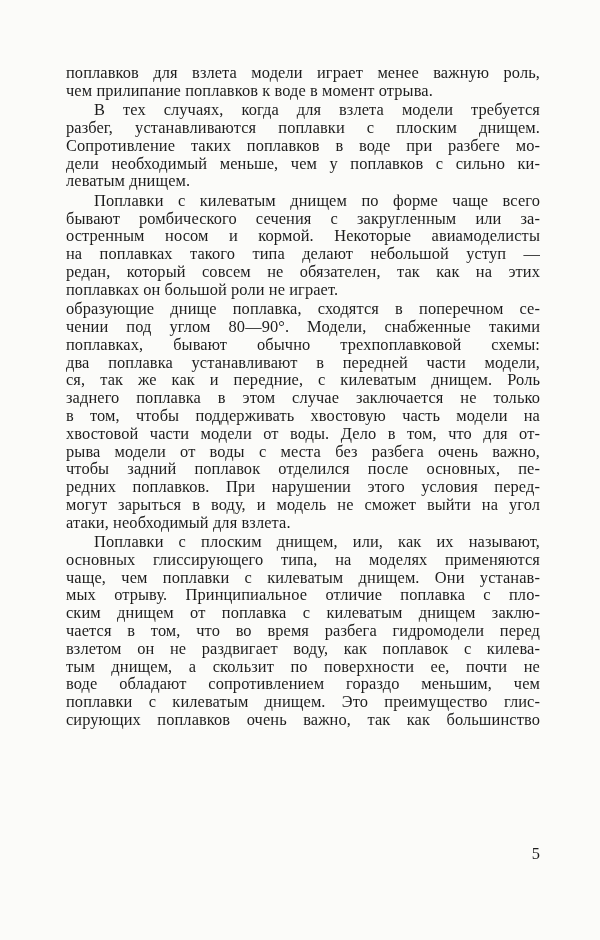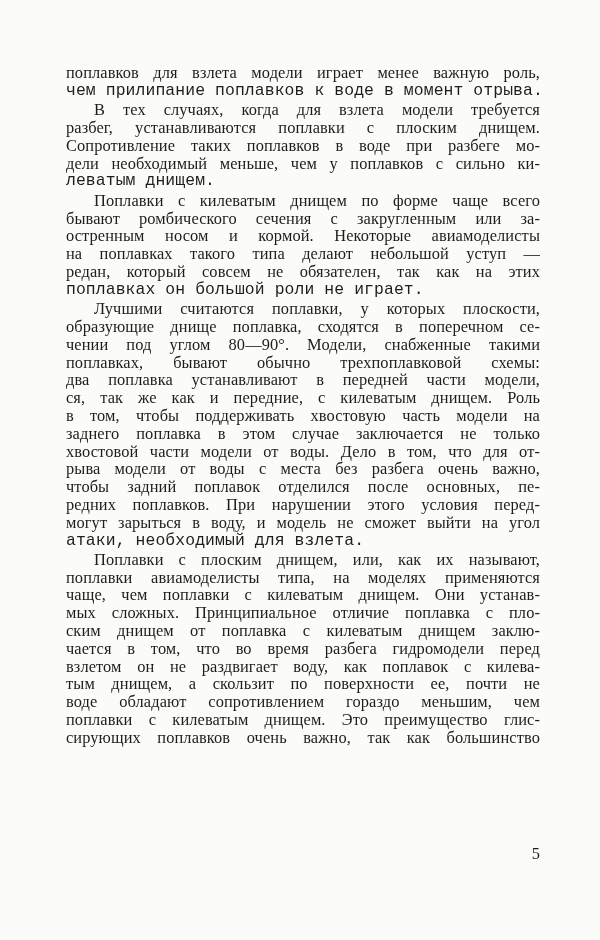--- a/index.html
+++ b/index.html
@@ -36,21 +36,20 @@
     text-align: justify;
     text-align-last: justify;
     white-space: nowrap;
     overflow: visible;
   }
   .line.indent {
     text-indent: 28px;
   }
   .line.endline {
     text-align-last: left;
-    font-family: Liberation Mono, monospace;
   }
   .pagenum {
     position: absolute;
     left: 66px;
     top: 845px;
     width: 474px;
     text-align: right;
     font-size: 16.4px;
     line-height: 18px;
   }
@@ -73,40 +72,39 @@
       </div>
       <div class="para">
         <div class="line indent">Поплавки с килеватым днищем по форме чаще всего</div>
         <div class="line">бывают ромбического сечения с закругленным или за-</div>
         <div class="line">остренным носом и кормой. Некоторые авиамоделисты</div>
         <div class="line">на поплавках такого типа делают небольшой уступ —</div>
         <div class="line">редан, который совсем не обязателен, так как на этих</div>
         <div class="line endline">поплавках он большой роли не играет.</div>
       </div>
       <div class="para">
-        <div class="line indent">Лучшими считаются поплавки, у которых плоскости,</div>
         <div class="line">образующие днище поплавка, сходятся в поперечном се-</div>
         <div class="line">чении под углом 80—90°. Модели, снабженные такими</div>
         <div class="line">поплавках, бывают обычно трехпоплавковой схемы:</div>
         <div class="line">два поплавка устанавливают в передней части модели,</div>
         <div class="line">ся, так же как и передние, с килеватым днищем. Роль</div>
+        <div class="line">заднего поплавка в этом случае заключается не только</div>
         <div class="line">в том, чтобы поддерживать хвостовую часть модели на</div>
-        <div class="line">заднего поплавка в этом случае заключается не только</div>
         <div class="line">хвостовой части модели от воды. Дело в том, что для от-</div>
         <div class="line">рыва модели от воды с места без разбега очень важно,</div>
         <div class="line">чтобы задний поплавок отделился после основных, пе-</div>
         <div class="line">редних поплавков. При нарушении этого условия перед-</div>
         <div class="line">могут зарыться в воду, и модель не сможет выйти на угол</div>
         <div class="line endline">атаки, необходимый для взлета.</div>
       </div>
       <div class="para">
         <div class="line indent">Поплавки с плоским днищем, или, как их называют,</div>
-        <div class="line">поплавки авиамоделисты типа, на моделях применяются</div>
+        <div class="line">основных глиссирующего типа, на моделях применяются</div>
         <div class="line">чаще, чем поплавки с килеватым днищем. Они устанав-</div>
-        <div class="line">мых сложных. Принципиальное отличие поплавка с пло-</div>
+        <div class="line">мых отрыву. Принципиальное отличие поплавка с пло-</div>
         <div class="line">ским днищем от поплавка с килеватым днищем заклю-</div>
         <div class="line">чается в том, что во время разбега гидромодели перед</div>
         <div class="line">взлетом он не раздвигает воду, как поплавок с килева-</div>
         <div class="line">тым днищем, а скользит по поверхности ее, почти не</div>
         <div class="line">воде обладают сопротивлением гораздо меньшим, чем</div>
         <div class="line">поплавки с килеватым днищем. Это преимущество глис-</div>
         <div class="line">сирующих поплавков очень важно, так как большинство</div>
       </div>
     </div>
   <div class="pagenum">5</div>

